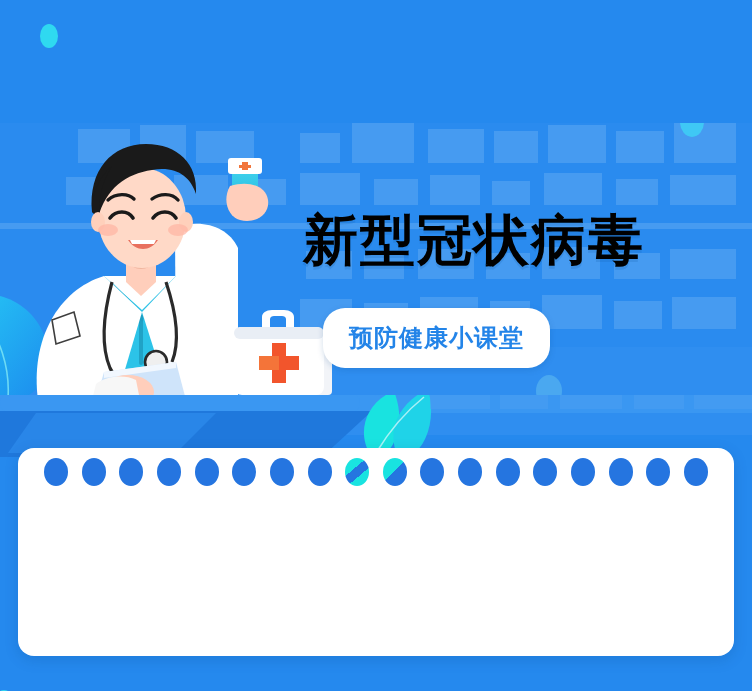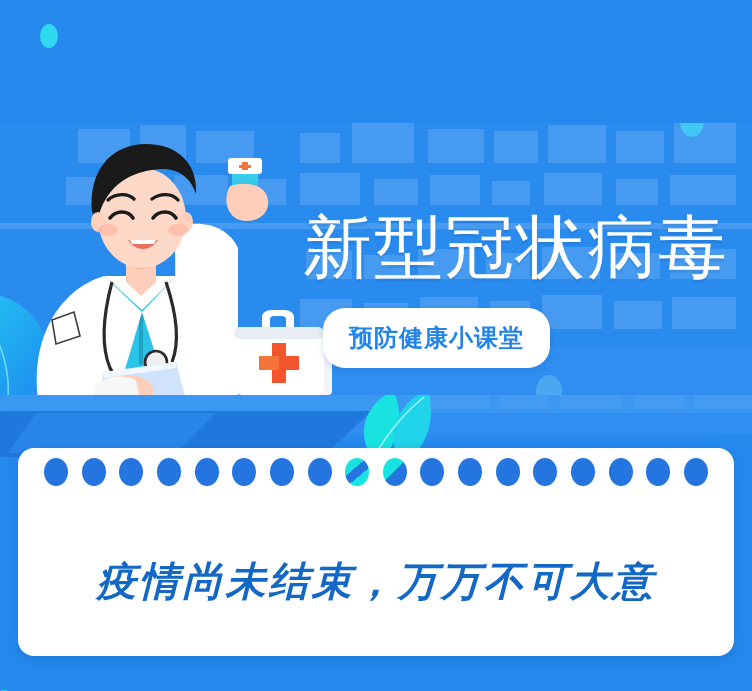--- a/index.html
+++ b/index.html
@@ -30,22 +30,22 @@
 
   
   .doctor-wrap{
     position:absolute;left:0;top:100px;width:300px;height:300px;
     overflow:visible;
   }
 
   
   .title{
     position:absolute;left:303px;top:213px;
-    font-size:69px;line-height:1;
-    font-weight:normal;color:#ffffff;
+    font-size:55px;line-height:1;
+    font-weight:bold;color:#000000;
     letter-spacing:2px;
     white-space:nowrap;
     text-shadow:0 3px 0 rgba(18,95,175,.20);
     font-family:"DejaVu Sans","Liberation Sans",sans-serif;
   }
   .pill{
     position:absolute;left:323px;top:308px;
     height:60px;padding:0 26px;
     background:#ffffff;border-radius:22px;
     display:flex;align-items:center;justify-content:center;
@@ -294,19 +294,18 @@
         <div class="dot" style="left: 364.824px; background: linear-gradient(135deg, rgb(25, 227, 224) 0%, rgb(25, 227, 224) 48%, rgb(37, 117, 224) 48%, rgb(37, 117, 224) 100%);"></div>
         <div class="dot" style="left: 402.471px;"></div>
         <div class="dot" style="left: 440.118px;"></div>
         <div class="dot" style="left: 477.765px;"></div>
         <div class="dot" style="left: 515.412px;"></div>
         <div class="dot" style="left: 553.059px;"></div>
         <div class="dot" style="left: 590.706px;"></div>
         <div class="dot" style="left: 628.353px;"></div>
         <div class="dot" style="left: 666px;"></div>
       </div>
-    <div class="card-text">疫情尚未结束，万万不可大意</div>
   </div>
 
   <div class="bgdot" style="left:40px;top:24px;width:18px;height:24px;background:#2fd9f0;"></div>
   <div class="bgdot" style="left:-6px;top:690px;width:20px;height:26px;background:#2fd9f0;"></div>
 
 </div>
 
 </body></html>

